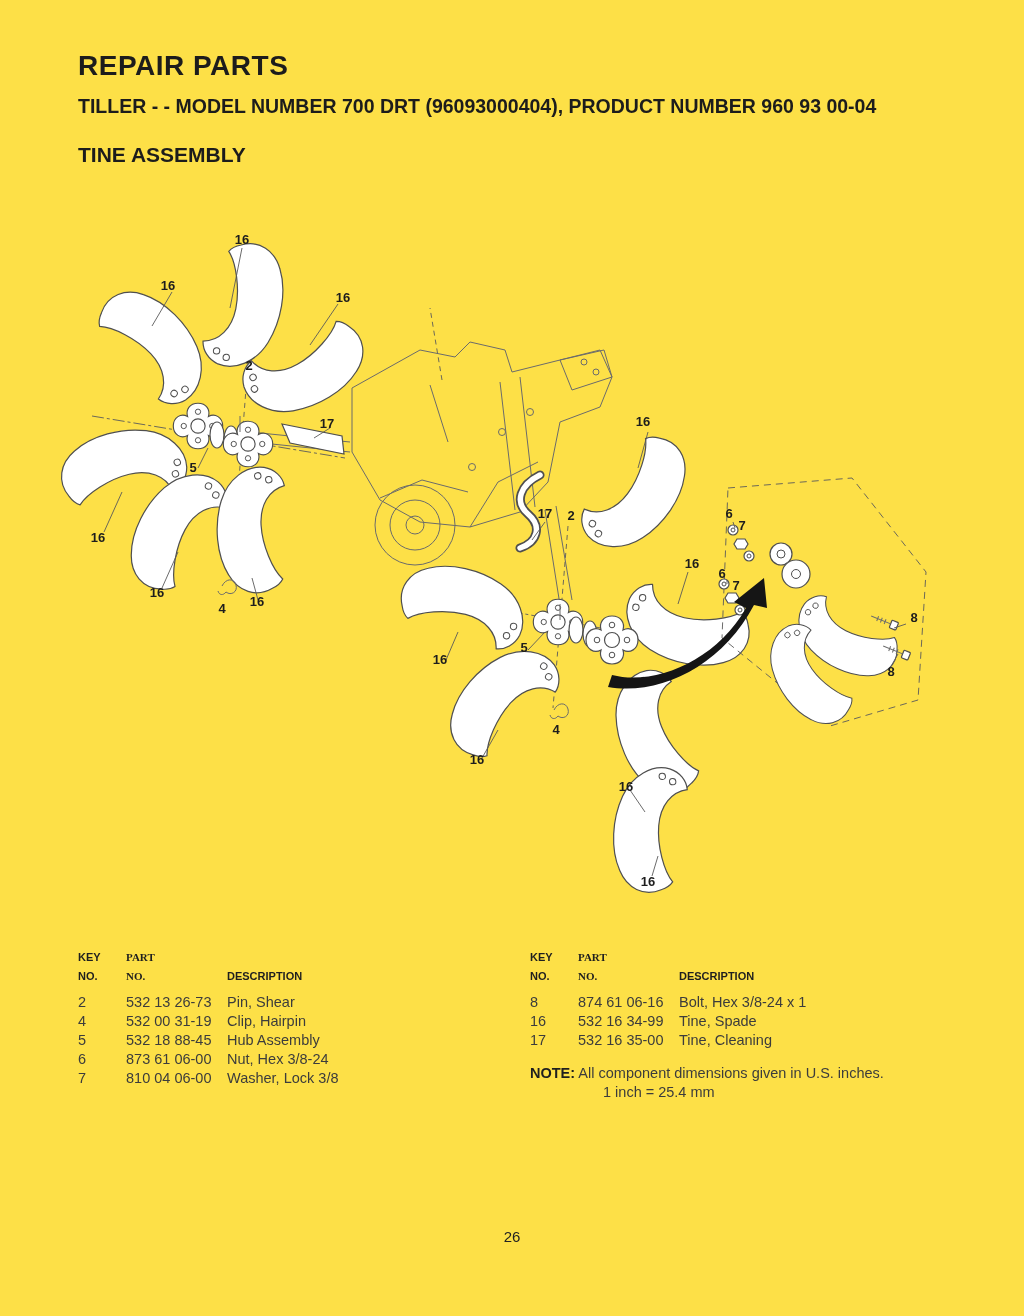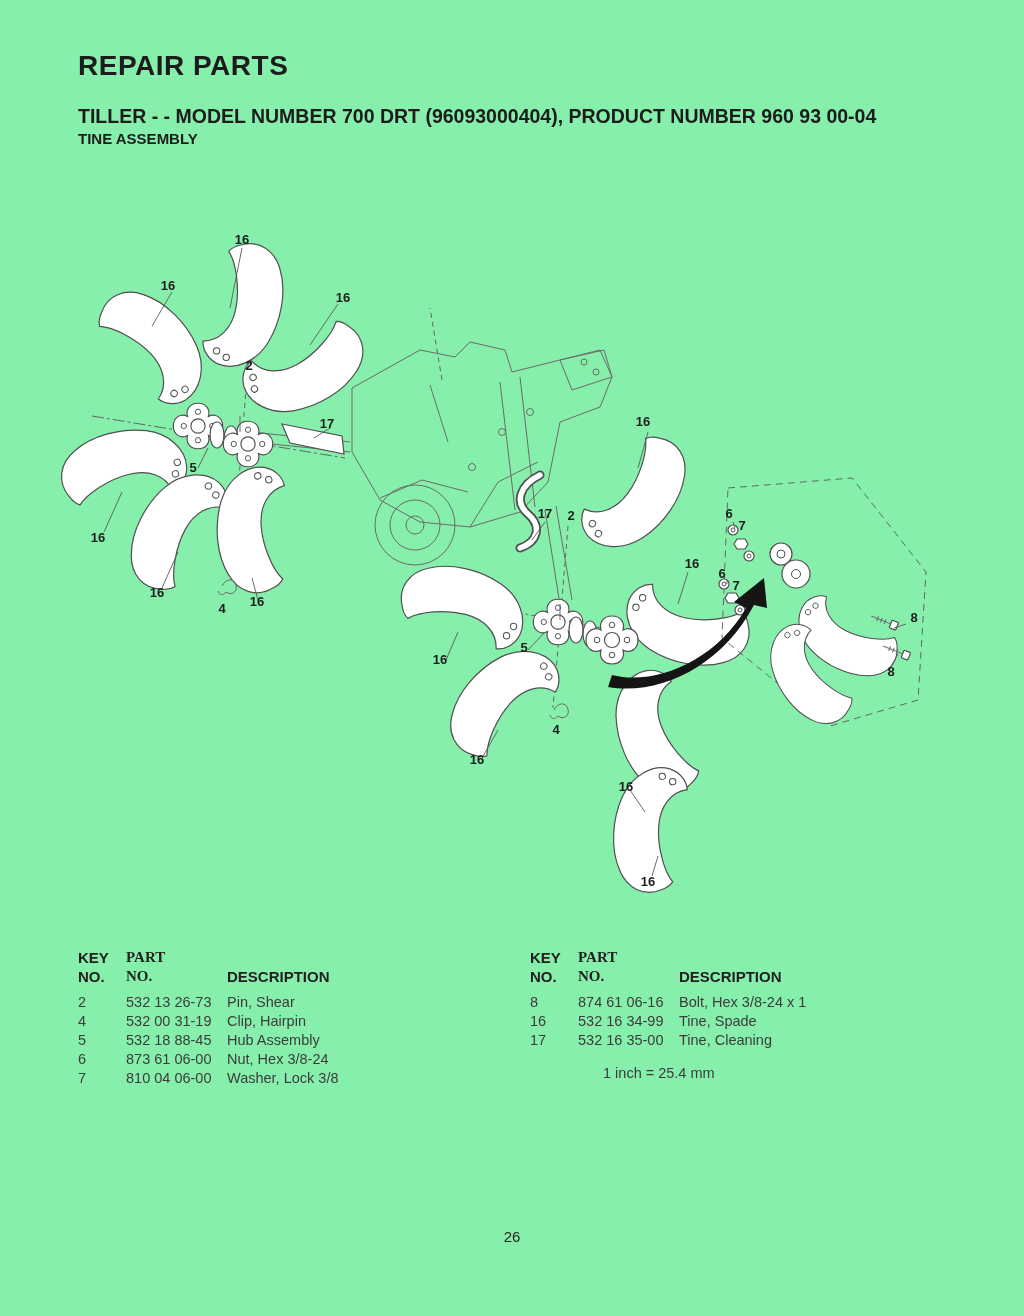--- a/index.html
+++ b/index.html
@@ -1,37 +1,37 @@
 <!DOCTYPE html>
 <html><head>
 <meta charset="utf-8">
 <style>
   html,body{margin:0;padding:0;background:#ffffff;}
-  .page{position:relative;width:1024px;height:1316px;background:#86efac;overflow:hidden;
+  .page{position:relative;width:1024px;height:1316px;background:#fde047;overflow:hidden;
         font-family:"Liberation Sans",sans-serif;color:#2b2b2b;}
   
   .hdr{position:absolute;left:78px;top:50px;right:60px;}
   .hdr h1{margin:0;font-size:28px;font-weight:700;letter-spacing:.5px;color:#1c1c1c;}
-  .hdr h2{margin:23px 0 0;font-size:19.5px;font-weight:700;color:#1c1c1c;}
-  .hdr h3{margin:2px 0 0;font-size:15px;font-weight:700;color:#1c1c1c;}
+  .hdr h2{margin:13px 0 0;font-size:19.5px;font-weight:700;color:#1c1c1c;}
+  .hdr h3{margin:25px 0 0;font-size:21px;font-weight:700;color:#1c1c1c;}
   
   .diagram{position:absolute;left:0;top:180px;width:1024px;height:765px;}
   .part{fill:#ffffff;stroke:#4f4f4f;stroke-width:1.2;}
   .hole{fill:#ffffff;stroke:#4f4f4f;stroke-width:1;}
   .wire{fill:none;stroke:#6b6b6b;stroke-width:1;}
   .leader{fill:none;stroke:#5a5a5a;stroke-width:.9;}
   .dash{stroke-dasharray:5 4;}
   .axis{stroke-dasharray:12 3 3 3;}
   .bar-outer{fill:none;stroke:#4f4f4f;stroke-width:9;stroke-linecap:round;}
   .bar-inner{fill:none;stroke:#ffffff;stroke-width:5.5;stroke-linecap:round;}
   text.callout{font-family:"Liberation Sans",sans-serif;font-size:13px;font-weight:700;
                fill:#1d1d1d;text-anchor:middle;}
   
   .parts-table{position:absolute;top:948px;border-collapse:collapse;}
-  .parts-table th{text-align:left;vertical-align:bottom;font-size:15px;line-height:19px;
+  .parts-table th{text-align:left;vertical-align:bottom;font-size:11px;line-height:19px;
                   color:#1f1f1f;padding:0 0 7px 0;font-weight:700;}
   .parts-table td{font-size:14.5px;line-height:19px;color:#3c3c3c;padding:0;vertical-align:top;}
   .c-key{width:48px;} .c-part{width:101px;font-family:Liberation Serif, serif;} .c-desc{min-width:210px;}
   .right-col{position:absolute;left:530px;top:948px;width:430px;}
   .right-col .parts-table{position:static;}
   .note{margin-top:14px;font-size:14.5px;line-height:19px;color:#3c3c3c;}
   .note b{color:#1f1f1f;}
   .note .line2{margin-left:73px;}
   
   .page-number{position:absolute;left:0;top:1228px;width:100%;text-align:center;
@@ -272,19 +272,23 @@
         </tr>
         <tr>
           <td>17</td>
           <td>532 16 35-00</td>
           <td>Tine, Cleaning</td>
         </tr>
       </tbody>
     </table>
 
     <div class="note">
+      <div>
+        <b>NOTE:</b>
+        <span>All component dimensions given in U.S. inches.</span>
+      </div>
       <div class="line2">1 inch = 25.4 mm</div>
     </div>
   </div>
 
   <div class="page-number">26</div>
 
 </div>
 
 </body></html>

